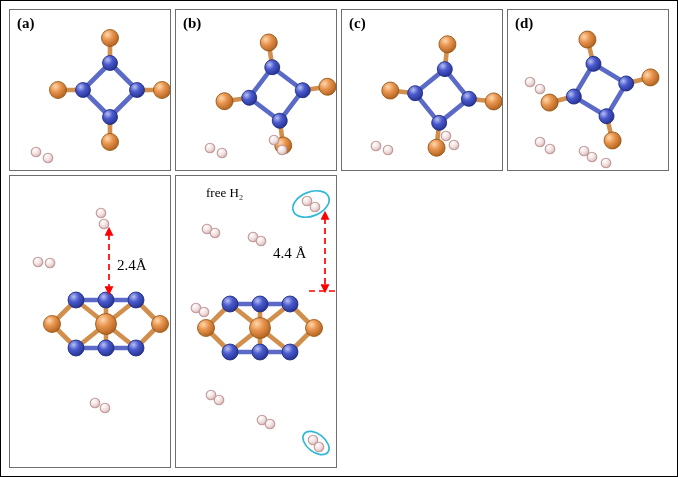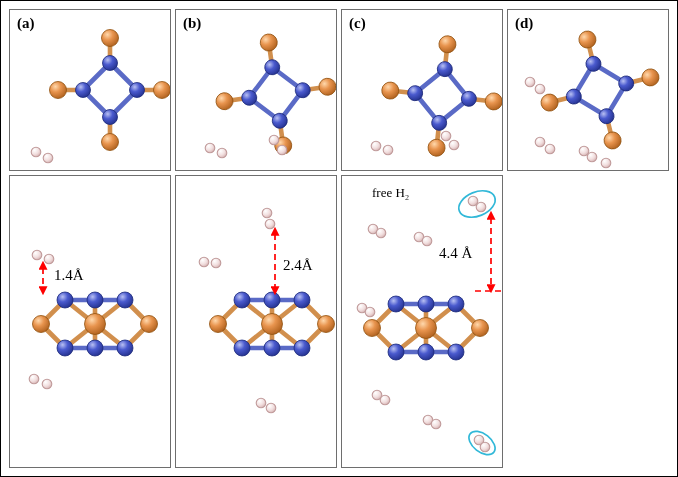--- a/index.html
+++ b/index.html
@@ -148,35 +148,20 @@
           <use href="#hAtom" x="42" y="139"></use>
       </g>
       <g>
         <use href="#hAtom" x="76" y="141"></use>
           <use href="#hAtom" x="84" y="147"></use>
       </g>
       <use href="#hAtom" x="98" y="153"></use>
     </svg>
   </div>
 
-  <div class="cell">
-    <svg viewBox="0 0 160 291">
-      <use href="#clusterSide" transform="translate(85,148)"></use>
-      <g>
-        <use href="#hAtom" x="27" y="79"></use>
-          <use href="#hAtom" x="39" y="83"></use>
-      </g>
-      <line class="meas" x1="33" y1="92" x2="33" y2="112" marker-start="url(#mUp)" marker-end="url(#mDn)"></line>
-      <text class="dist" x="44" y="104">1.4Å</text>
-      <g>
-        <use href="#hAtom" x="24" y="203"></use>
-          <use href="#hAtom" x="37" y="208"></use>
-      </g>
-    </svg>
-  </div>
 
   <div class="cell">
     <svg viewBox="0 0 160 291">
       <use href="#clusterSide" transform="translate(96,148)"></use>
       <g>
         <use href="#hAtom" x="91" y="37"></use>
           <use href="#hAtom" x="94" y="48"></use>
       </g>
       <line class="meas" x1="99" y1="58" x2="99" y2="112" marker-start="url(#mUp)" marker-end="url(#mDn)"></line>
       <text class="dist" x="107" y="94">2.4Å</text>

